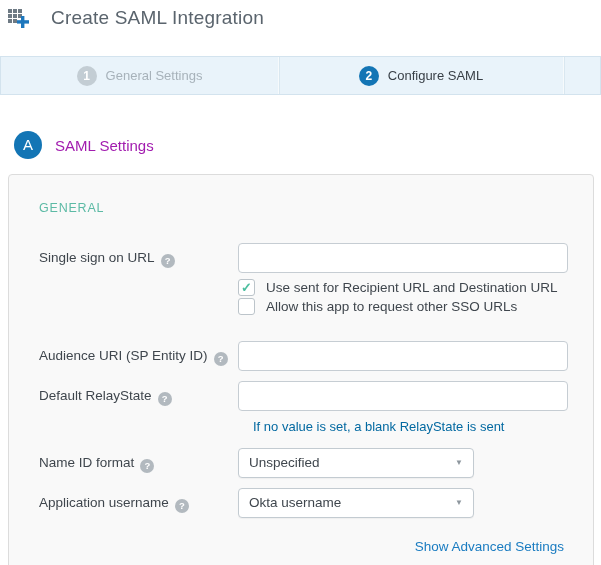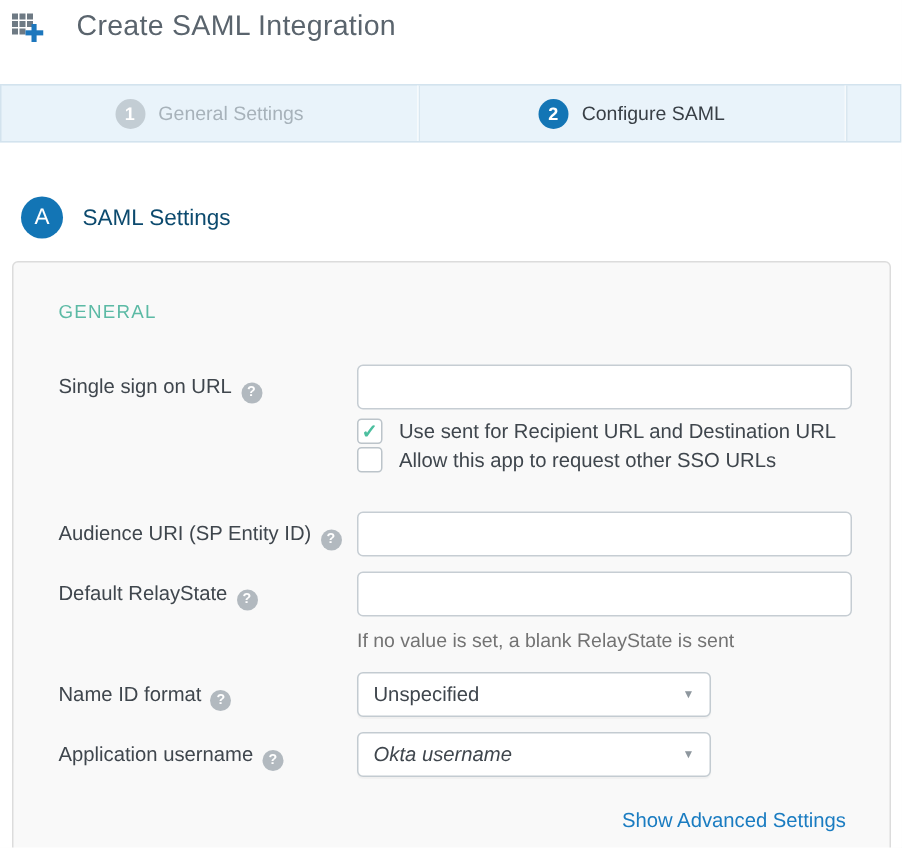--- a/index.html
+++ b/index.html
@@ -23,21 +23,21 @@
   .step-circle.done { background:#c3cdd4; }
   .step-circle.active { background:#1375b5; }
   .step-label { font-size:13px; }
   .step-1 .step-label { color:#a7b2ba; }
   .step-2 .step-label { color:#383f46; }
 
   
   .section-head { position:absolute; top:131px; left:14px; display:flex; align-items:center; gap:13px; }
   .section-badge { width:28px; height:28px; border-radius:50%; background:#1375b5; color:#fff;
     font-size:15px; text-align:center; line-height:28px; }
-  .section-title { font-size:15px; color:#0c4a6e; }
+  .section-title { font-size:15px; color:#a21caf; }
 
   
   .panel { position:absolute; top:174px; left:8px; width:586px; height:440px;
     background:#f9f9f9; border:1px solid #dcdcdc; border-radius:4px; }
   .group-heading { position:absolute; top:26px; left:30px; font-size:12.5px;
     letter-spacing:0.8px; color:#5cbaa5; }
 
   .field-label { position:absolute; left:30px; height:30px; line-height:30px;
     font-size:13.5px; color:#3f464d; white-space:nowrap; }
   .help-icon { display:inline-block; width:14px; height:14px; border-radius:50%;
@@ -47,21 +47,21 @@
   .text-input { position:absolute; left:229px; width:330px; height:30px;
     border:1px solid #c6cdd3; border-radius:4px; background:#fff; padding:0 10px;
     font-size:13.5px; color:#3f464d; font-family:"Liberation Sans", sans-serif; outline:none; }
 
   .checkbox-row { position:absolute; left:229px; display:flex; align-items:center; gap:11px; cursor:pointer; }
   .checkbox { width:17px; height:17px; background:#fff; border:1px solid #bcc4ca;
     border-radius:3px; text-align:center; line-height:15px; font-size:13px; font-weight:bold;
     color:#4cbf9f; flex:0 0 auto; }
   .checkbox-label { font-size:13.5px; color:#3f464d; white-space:nowrap; }
 
-  .helper-text { position:absolute; left:229px; font-size:13px; color:#737373; }
+  .helper-text { position:absolute; left:244px; font-size:13px; color:#0369a1; }
 
   .select-box { position:absolute; left:229px; width:236px; height:30px; background:#fff;
     border:1px solid #c3cbd1; border-radius:4px; box-shadow:0 1px 1px rgba(0,0,0,0.04);
     line-height:28px; padding:0 26px 0 10px; font-size:13.5px; color:#3f464d; cursor:pointer; }
   .select-arrow { position:absolute; right:10px; top:0; font-size:8px; color:#8e979e; line-height:28px; }
 
   .advanced-link { position:absolute; top:364px; right:29px; font-size:13.5px;
     color:#1a7cc1; text-decoration:none; cursor:pointer; }
 
   
@@ -142,19 +142,19 @@
     <span>Name ID format</span><span class="help-icon">?</span>
   </div>
   <div class="select-box" style="top:273px;">
     <span>Unspecified</span>
     <span class="select-arrow">▼</span>
   </div>
 
   <div class="field-label" style="top:313px;">
     <span>Application username</span><span class="help-icon">?</span>
   </div>
-  <div class="select-box" style="top:313px;font-style:italic;">
+  <div class="select-box" style="top:313px;">
     <span>Okta username</span>
     <span class="select-arrow">▼</span>
   </div>
 
   <a class="advanced-link">Show Advanced Settings</a>
 </div>
 
 </body></html>

